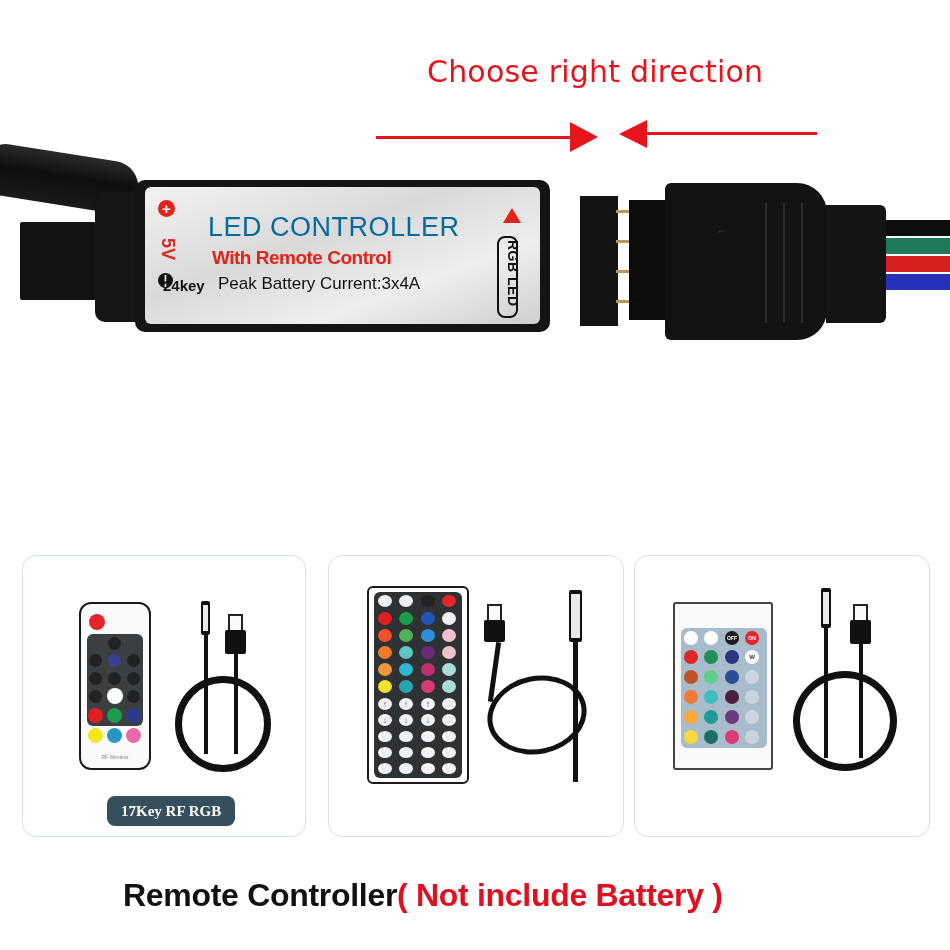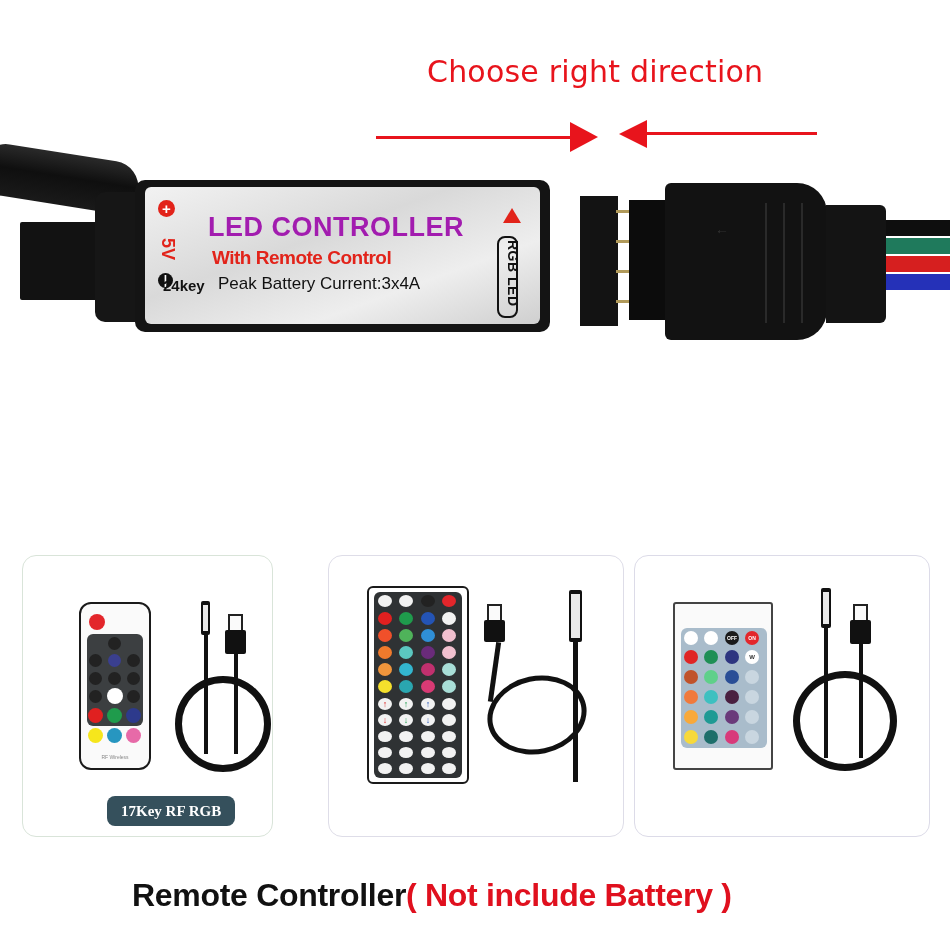--- a/index.html
+++ b/index.html
@@ -57,21 +57,21 @@
   .volt {
     position: absolute; left: 153px; top: 238px; font-size: 18px; font-weight: bold;
     color: #e2231a; transform: rotate(90deg); transform-origin: left top; left: 178px;
   }
   .minus-dot {
     position: absolute; left: 158px; top: 273px; width: 15px; height: 15px;
     border-radius: 50%; background: #111; color: #fff; font-size: 12px; font-weight: bold;
     text-align: center; line-height: 14px;
   }
   .keys { position: absolute; left: 163px; top: 277px; font-size: 15px; font-weight: bold; color: #111; }
-  .ctl-title { position: absolute; left: 208px; top: 212px; font-size: 27px; font-weight: bold; color: #a21caf; letter-spacing: 0.5px; }
+  .ctl-title { position: absolute; left: 208px; top: 212px; font-size: 27px; font-weight: normal; color: #0369a1; letter-spacing: 0.5px; }
   .ctl-sub { position: absolute; left: 212px; top: 247px; font-size: 19px; font-weight: bold; color: #e2231a; letter-spacing: -0.5px; }
   .ctl-peak { position: absolute; left: 218px; top: 274px; font-size: 17px; color: #111; }
   .rgb-tri {
     position: absolute; left: 503px; top: 208px; width: 0; height: 0;
     border-left: 9px solid transparent; border-right: 9px solid transparent;
     border-bottom: 15px solid #e2231a;
   }
   .rgb-badge {
     position: absolute; left: 497px; top: 236px; width: 21px; height: 82px;
     border: 2px solid #111; border-radius: 8px;
@@ -95,21 +95,21 @@
   .wire.w1 { top: 220px; background: #0e0e0e; }
   .wire.w2 { top: 238px; background: #1f7a5c; }
   .wire.w3 { top: 256px; background: #d61f1f; }
   .wire.w4 { top: 274px; background: #2531b8; }
 
   
   .card {
     position: absolute; top: 555px; height: 282px; background: #fff;
     border: 1px solid #d9e4d9; border-radius: 14px;
   }
-  .card-1 { left: 22px; width: 251px; }
+  .card-1 { left: 22px; width: 284px; }
   .card-2 { left: 328px; width: 296px; border-color: #dedde8; }
   .card-3 { left: 634px; width: 296px; border-color: #dcdbe8; }
   .card-label {
     position: absolute; bottom: 10px; height: 30px; padding: 0 14px;
     background: #35505c; color: #fff; border-radius: 8px;
     font-family: "Liberation Serif", serif; font-weight: bold; font-size: 15px; line-height: 30px;
   }
   .card-1 .card-label { left: 84px; }
   .card-2 .card-label { left: 98px; }
   .card-3 .card-label { left: 100px; bottom: 12px; }
@@ -121,21 +121,21 @@
 
   
   .coil { position: absolute; border: 6px solid #111; border-radius: 50%; }
   .vline { position: absolute; width: 4px; background: #111; }
   .usb-plug { position: absolute; background: #111; border-radius: 2px; }
   .usb-metal { position: absolute; background: #fafafa; border: 2px solid #222; border-bottom: none; }
   .mini-ctl { position: absolute; background: #111; border-radius: 2px; }
   .mini-ctl .face { position: absolute; left: 2px; right: 2px; top: 4px; bottom: 4px; background: #e9e9e9; }
 
   
-  .footer { position: absolute; left: 132px; top: 877px; font-size: 32px; font-weight: bold; letter-spacing: -0.3px; }
+  .footer { position: absolute; left: 123px; top: 877px; font-size: 32px; font-weight: bold; letter-spacing: -0.3px; }
   .footer .black { color: #111; }
   .footer .red { color: #e0101e; }
 </style>
 </head>
 <body>
 
 <div class="hint-title">Choose right direction</div>
 <div class="arrow arrow-right"></div>
 <div class="tri-right"></div>
 <div class="arrow arrow-left"></div>

